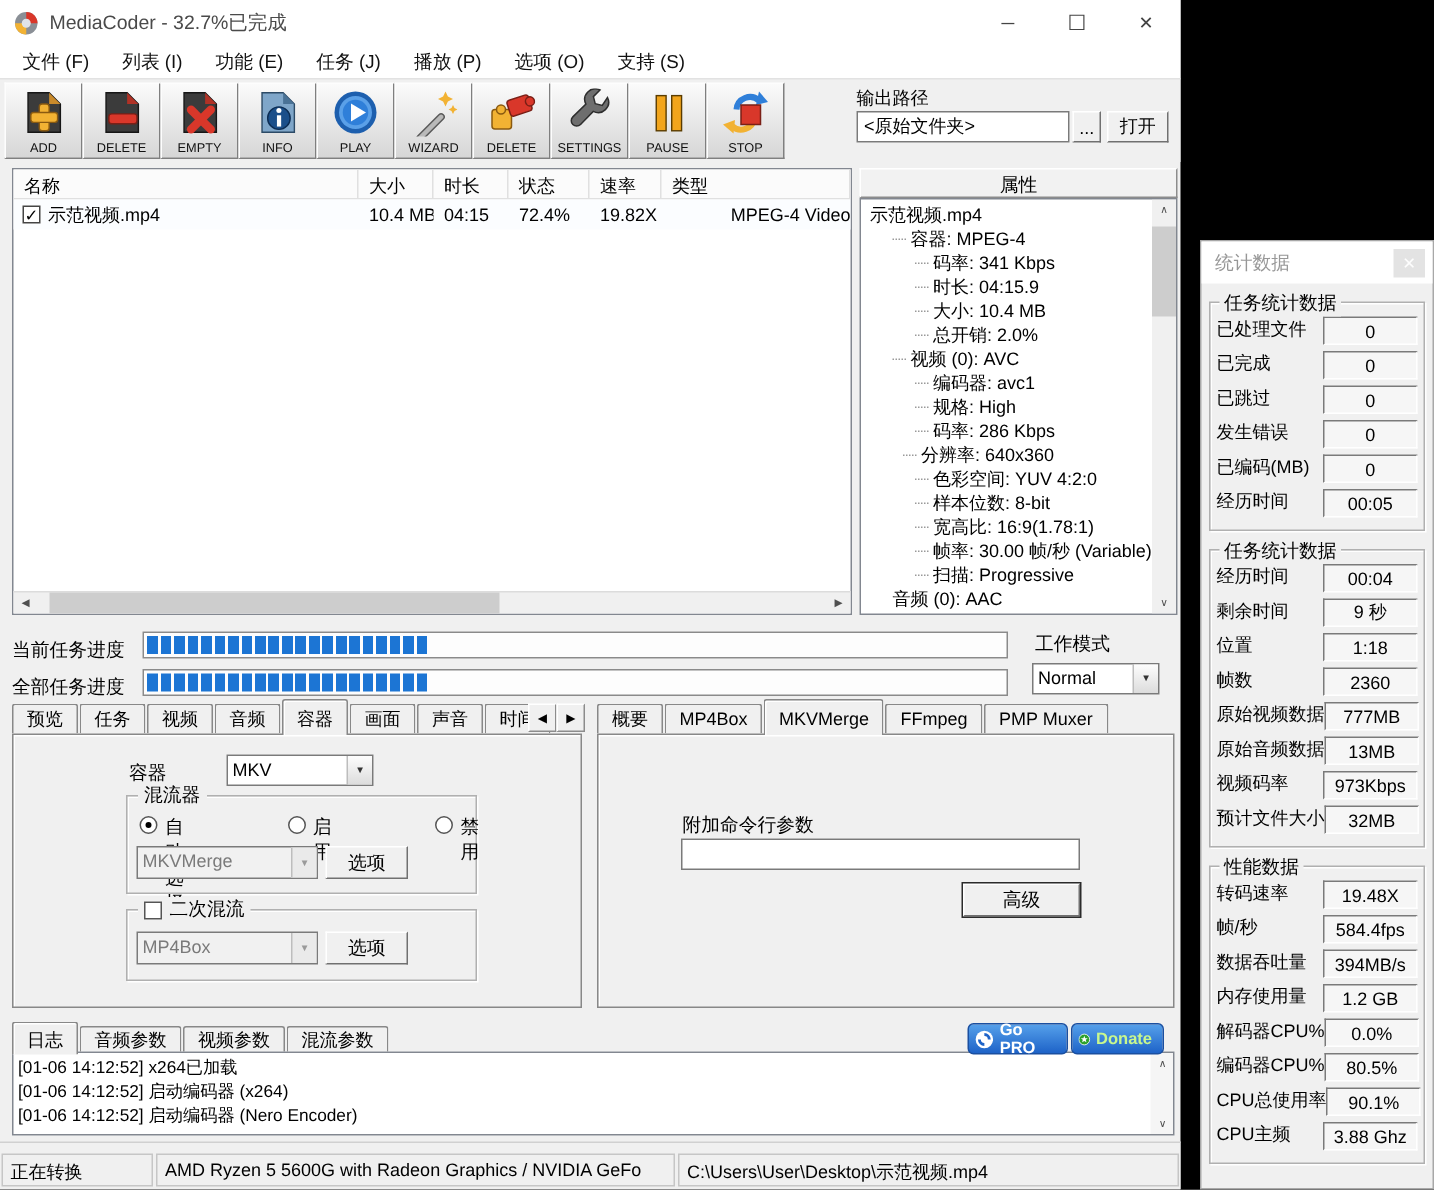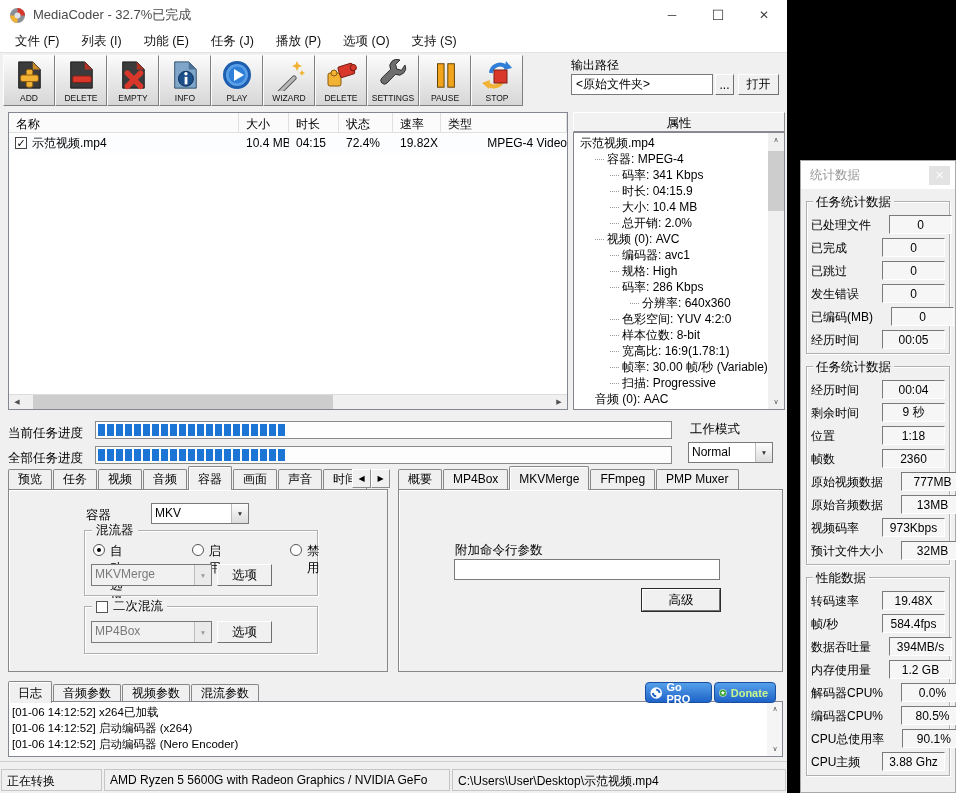--- a/index.html
+++ b/index.html
@@ -123,21 +123,21 @@
   #sb-2 { left:452px; width:334px; }
 
   
   #stats-window { position:absolute; left:800px; top:160px; width:156px; height:633px; background:#f0f0f0; border:1px solid #a8a8a8; }
   #stats-titlebar { position:absolute; left:0; top:0; width:154px; height:28px; background:#fff; display:flex; align-items:center; }
   #stats-title { font-size:12.5px; color:#979797; margin-left:9px; }
   #stats-close { margin-left:auto; margin-right:5px; width:21px; height:19px; background:#e3e3e3; color:#fdfdfd; font-size:11px; display:flex; align-items:center; justify-content:center; }
   #stats-body { position:absolute; left:0; top:28px; width:154px; bottom:0; }
   .stats-group { position:relative; margin:12px 5px 0 5px; border:1px solid #b0b0b0; box-shadow:inset 1px 1px 0 #fff,1px 1px 0 #fff; padding:9px 4px 4px 4px; }
   .stats-group .legend { position:absolute; top:-8px; left:6px; background:#f0f0f0; padding:0 3px; font-size:12.5px; white-space:nowrap; }
-  .srow { display:flex; align-items:flex-end; height:23px;gap:18px; }
+  .srow { display:flex; align-items:flex-start; height:23px; }
   .slabel { flex:1; font-size:12px; white-space:nowrap; }
   .sval { width:63px; height:19px; border:1px solid; border-color:#7a7a7a #fff #fff #7a7a7a; background:#f6f6f6; font-size:12px; display:flex; align-items:center; justify-content:center; flex:none; }
 </style>
 </head>
 <body>
 
 <div id="main-window">
 
   <div id="titlebar">
     <span class="app-icon">
@@ -352,21 +352,21 @@
             <span>编码器: avc1</span>
           </div>
           <div class="tree-row" style="padding-left: 36px;">
             <span class="tree-conn"></span>
             <span>规格: High</span>
           </div>
           <div class="tree-row" style="padding-left: 36px;">
             <span class="tree-conn"></span>
             <span>码率: 286 Kbps</span>
           </div>
-          <div class="tree-row" style="padding-left: 56px;">
+          <div class="tree-row" style="padding-left: 28px;">
             <span class="tree-conn"></span>
             <span>分辨率: 640x360</span>
           </div>
           <div class="tree-row" style="padding-left: 36px;">
             <span class="tree-conn"></span>
             <span>色彩空间: YUV 4:2:0</span>
           </div>
           <div class="tree-row" style="padding-left: 36px;">
             <span class="tree-conn"></span>
             <span>样本位数: 8-bit</span>

